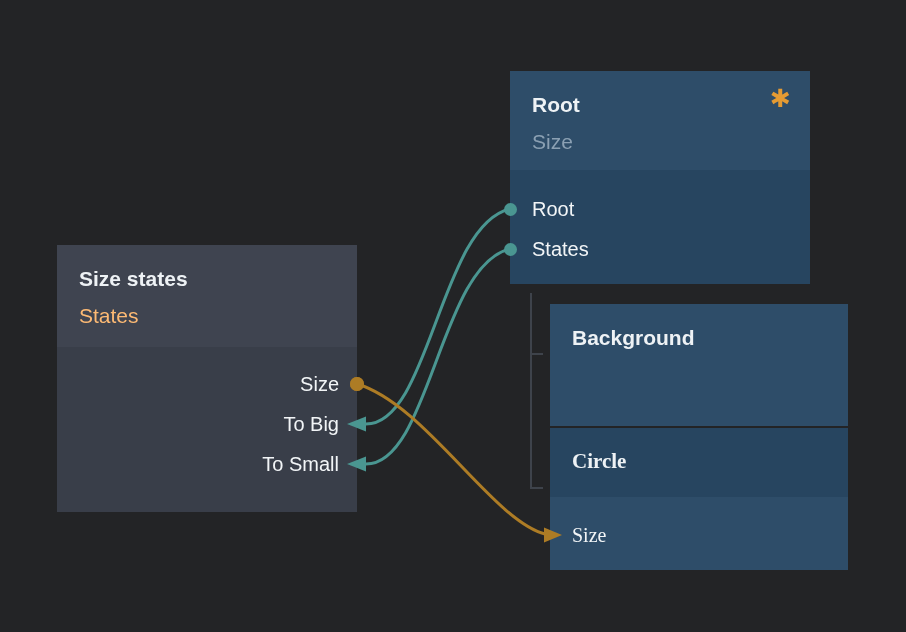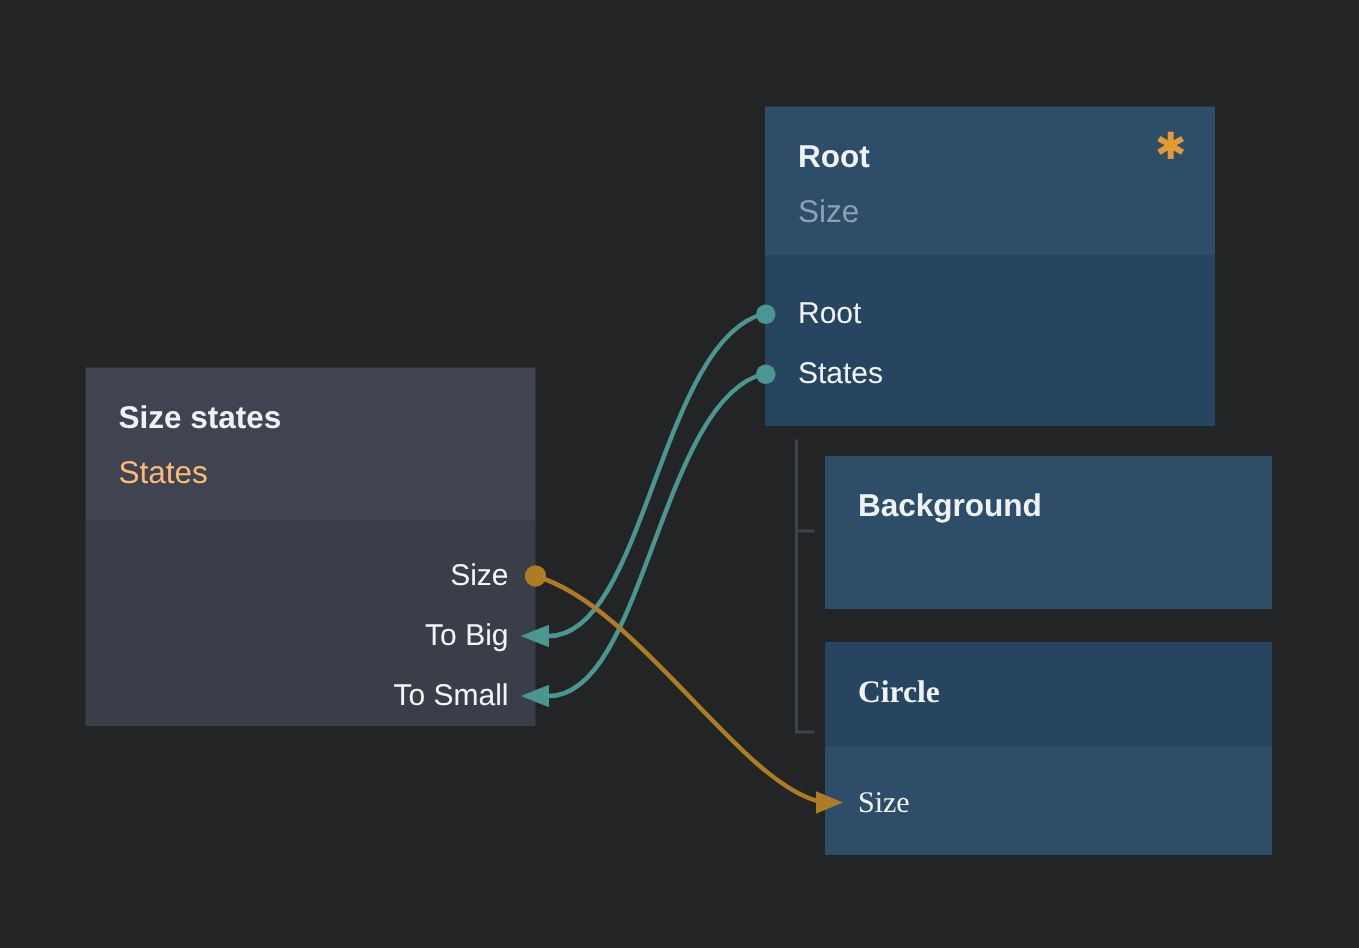--- a/index.html
+++ b/index.html
@@ -48,41 +48,41 @@
         <span class="port-dot dot-teal"></span>
         <span class="port-label">Root</span>
       </div>
       <div class="port port-left">
         <span class="port-dot dot-teal"></span>
         <span class="port-label">States</span>
       </div>
     </div>
   </div>
 
-  <div class="node" style="left:57px;top:245px;width:300px;height:239px;">
+  <div class="node" style="left:57px;top:245px;width:300px;height:267px;">
     <div class="node-header gray-light" style="height:102px;">
       <div class="node-title">Size states</div>
       <div class="node-subtitle sub-gray">States</div>
     </div>
     <div class="node-body gray-dark" style="padding-top:17px;">
       <div class="port port-right">
         <span class="port-label">Size</span>
         <span class="port-dot dot-orange"></span>
       </div>
       <div class="port port-right">
         <span class="port-label">To Big</span>
       </div>
       <div class="port port-right">
         <span class="port-label">To Small</span>
       </div>
     </div>
   </div>
 
   <div class="node" style="left:550px;top:304px;width:298px;height:102px;">
-    <div class="node-header blue-light" style="height:102px;">
+    <div class="node-header blue-light" style="height:122px;">
       <div class="node-title">Background</div>
     </div>
   </div>
 
   <div class="node" style="left:550px;top:428px;width:298px;height:142px;font-family:Liberation Serif, serif;">
     <div class="node-header blue-dark" style="height:69px;padding-top:20px;">
       <div class="node-title">Circle</div>
     </div>
     <div class="node-body blue-light" style="padding-top:18px;">
       <div class="port port-left">

